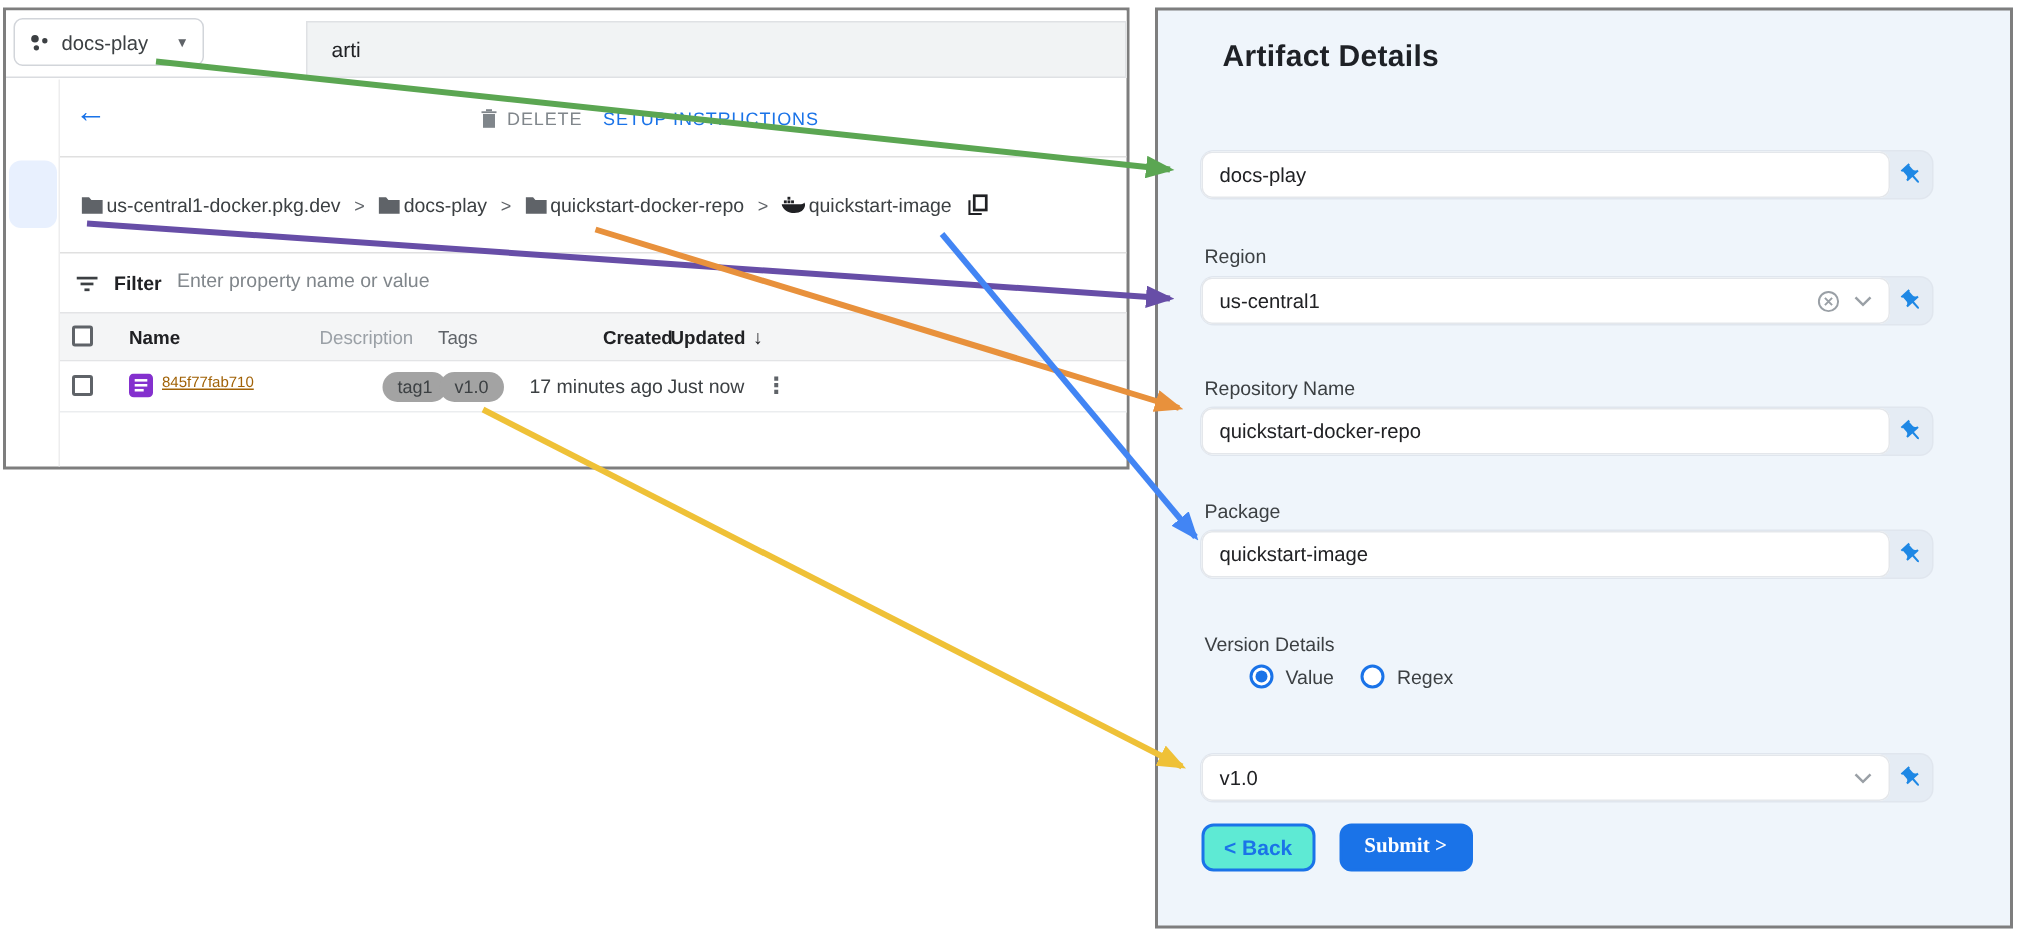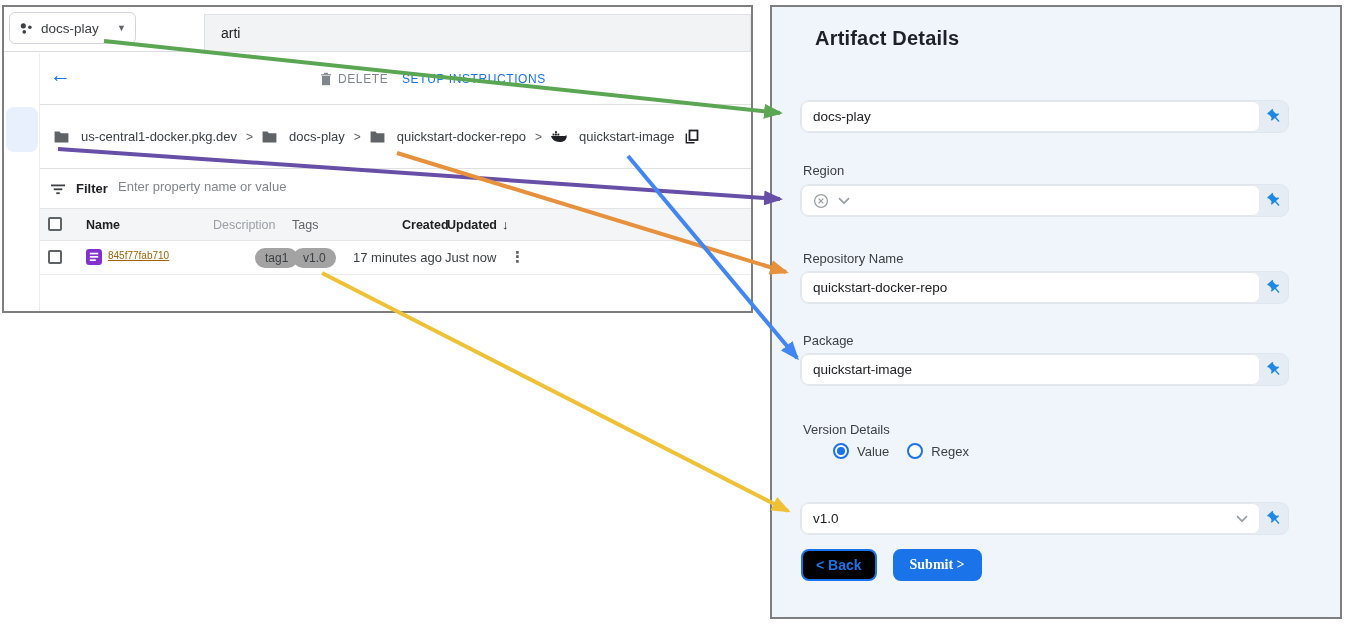--- a/index.html
+++ b/index.html
@@ -19,21 +19,21 @@
   .gutter { position:absolute; left:0; top:46px; bottom:0; width:36px; border-right:1px solid #ededee; }
   .navpill { position:absolute; left:2px; top:54px; width:32px; height:45px; background:#e8f0fe; border-radius:8px; }
 
   .backarrow { font-size:21px; color:#1a73e8; cursor:pointer; }
   .pagetitle { font-size:18px; color:#202124; }
   .toolbtn { display:flex; align-items:center; gap:6px; font-size:12px; font-weight:400; letter-spacing:.6px; cursor:pointer; }
   .divider { position:absolute; height:1px; background:#e0e0e0; }
 
   .crumbs { display:flex; align-items:center; gap:9px; font-size:13px; color:#3c4043; }
   .crumbs .sep { color:#5f6368; font-size:12px; }
-  .crumb { display:flex; align-items:center; gap:12px; }
+  .crumb { display:flex; align-items:center; gap:2px; }
 
   .filterlbl { font-size:13px; font-weight:700; color:#202124; }
   .filterinput { border:0; outline:0; background:transparent; font-size:13px; color:#202124; width:290px; font-family:inherit; }
   .filterinput::placeholder { color:#80868b; }
 
   .thead { position:absolute; left:36px; right:0; top:201px; height:33px; background:#f4f5f6; border-top:1px solid #e3e4e6; border-bottom:1px solid #e3e4e6; font-size:12.5px; font-weight:700; color:#202124;text-decoration:underline; }
   .trow  { position:absolute; left:36px; right:0; top:234px; height:34px; background:#fff; border-bottom:1px solid #ebedef; font-size:13px; color:#3c4043; }
   .cb { width:14px; height:14px; border:2px solid #5f6368; border-radius:2px; background:#fff; cursor:pointer; }
   .digestlink { color:#a16207; text-decoration:underline; font-size:10px; cursor:pointer; }
   .pill { background:#a3a3a3; border-radius:10px; padding:3px 10px; font-size:12px; color:#3c4043; }
@@ -48,21 +48,21 @@
   .ibox input { flex:1; border:0; outline:0; background:transparent; font-size:13.5px; color:#202124; font-family:inherit; }
   .pinbtn { width:28px; border:0; background:transparent; display:flex; align-items:center; justify-content:center; cursor:pointer; }
   .iconbtn { display:flex; align-items:center; border:0; background:transparent; cursor:pointer; }
 
   .radiorow { position:absolute; left:31px; display:flex; align-items:center; gap:18px; font-size:13px; color:#3c4043; }
   .radio { width:16px; height:16px; border:2px solid #1a73e8; border-radius:50%; display:inline-flex; align-items:center; justify-content:center; background:#fff; cursor:pointer; }
   .radio .dot { width:8px; height:8px; border-radius:50%; background:#1a73e8; }
   .ropt { display:flex; align-items:center; gap:8px; }
 
   .btnrow { position:absolute; left:29px; display:flex; gap:16px; }
-  .btn-back { background:#000000; border:2px solid #1a73e8; color:#1a73e8; font-weight:700; font-size:14px; padding:6px 13px; border-radius:8px; cursor:pointer; font-family:inherit; }
+  .btn-back { background:#5eead4; border:2px solid #1a73e8; color:#1a73e8; font-weight:700; font-size:14px; padding:6px 13px; border-radius:8px; cursor:pointer; font-family:inherit; }
   .btn-submit { background:#1a73e8; border:2px solid #1a73e8; color:#fff; font-weight:700; font-size:14px; padding:6px 15px; border-radius:8px; cursor:pointer; font-family:Liberation Serif, serif; }
 
   .arrows { position:absolute; left:0; top:0; width:1346px; height:625px; pointer-events:none; z-index:40; }
 </style>
 </head>
 <body>
 
 <div class="console">
 
   <div class="topbar">
@@ -202,20 +202,21 @@
           <g transform="rotate(-42 12 12)">
             <path fill="#1e88e5" d="M16 9V4h1V2H7v2h1v5c0 1.7-1.3 3-3 3v2h6v7l1 1 1-1v-7h6v-2c-1.7 0-3-1.3-3-3z"></path>
           </g>
         </svg>
     </button>
   </div>
 
   <span class="flabel" style="left:31px;top:156px;">Region</span>
   <div class="field" style="top:178px;">
     <div class="ibox">
+      <input value="us-central1" style="">
       <button class="iconbtn">
         <svg width="16" height="16" viewBox="0 0 16 16">
             <circle cx="8" cy="8" r="6.4" fill="none" stroke="#9aa0a6" stroke-width="1.3"></circle>
             <path d="M5.6 5.6l4.8 4.8M10.4 5.6l-4.8 4.8" stroke="#9aa0a6" stroke-width="1.3"></path>
           </svg>
       </button>
       <button class="iconbtn">
         <svg width="12" height="8" viewBox="0 0 12 8">
             <path d="M1 1.2l5 5 5-5" fill="none" stroke="#9aa0a6" stroke-width="1.7"></path>
           </svg>

